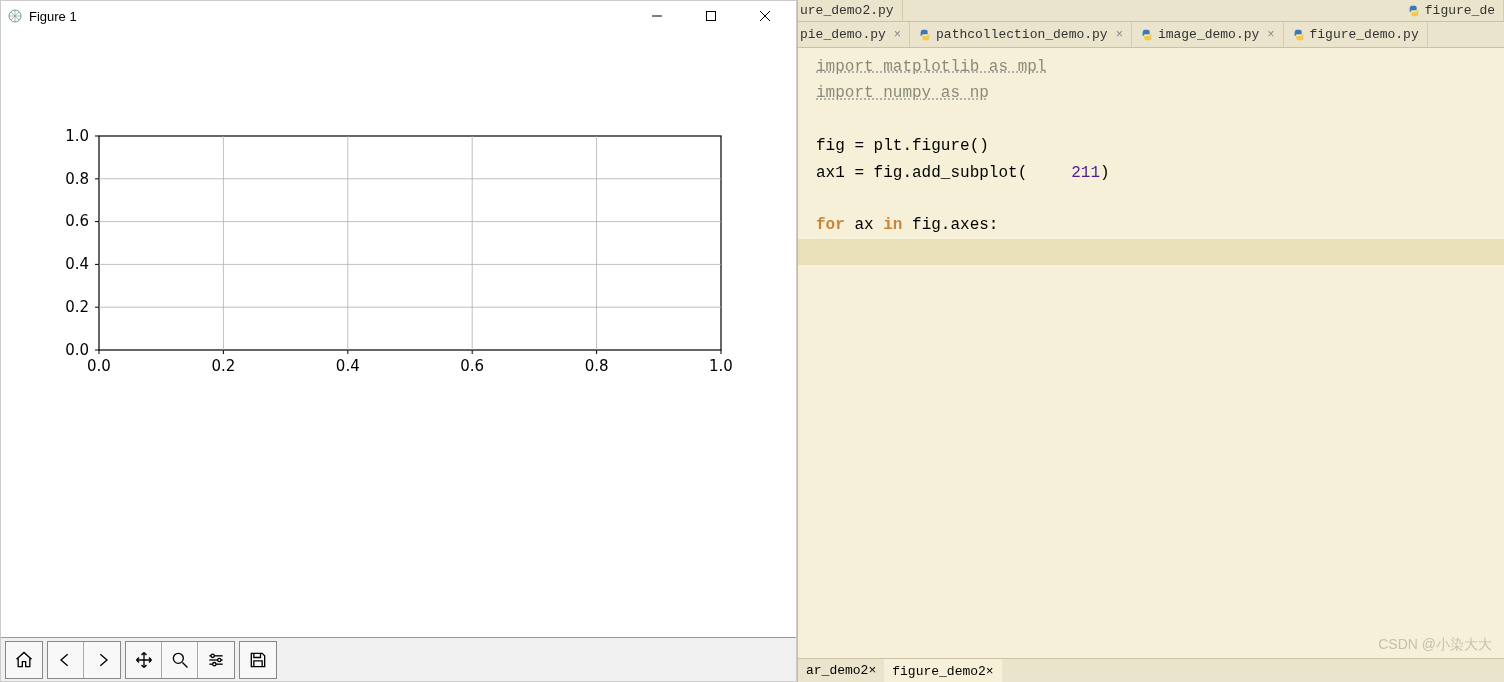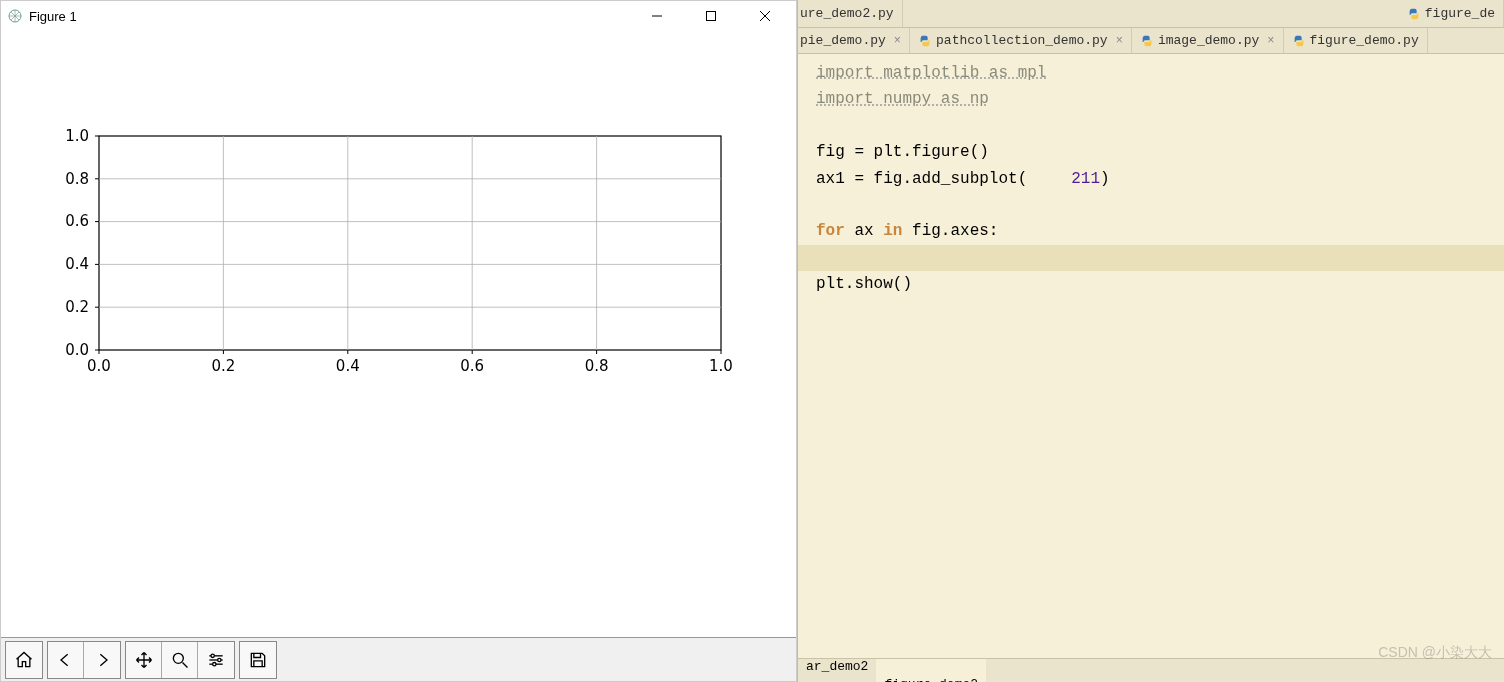--- a/index.html
+++ b/index.html
@@ -78,21 +78,21 @@
   }
   .tab-row {
     display: flex;
     align-items: center;
     height: 26px;
     background: #eae4cc;
     border-bottom: 1px solid #c9c2a6;
     overflow:hidden;
     white-space:nowrap;
   }
-  .tab-row.top { height: 28px; font-size:13px;font-family:Liberation Mono, monospace; }
+  .tab-row.top { height: 22px; font-size:13px;font-family:Liberation Mono, monospace; }
   .tab {
     display: flex;
     align-items: center;
     padding: 0 8px;
     height: 100%;
     gap: 4px;
     color: #333;
     font-size: 13px;
     cursor:pointer;
     border-right:1px solid #d4cdaf;
@@ -115,37 +115,37 @@
   .grayimp { color:#8a8a7a; text-decoration: underline dotted #999; text-align: center; }
   .num { color:#4c1d95;margin-left:44px; }
   .bottom-tabs {
     height: 24px;
     display: flex;
     align-items: center;
     background: #eae4cc;
     border-top: 1px solid #c9c2a6;
     font-size: 13px;
   }
-  .bottom-tab { display:flex; gap:16px; padding:0 8px; height:100%; cursor:pointer;flex-direction:column; }
+  .bottom-tab { display:flex; align-items:center; gap:0; padding:0 8px; height:100%; cursor:pointer; }
   .bottom-tab.active { background:#f6f0d8; border-top:2px solid #f6f0d8; margin-top:-1px; }
   .console-line {
     height: 22px;
     background: #f6f0d8;
     color: #b08820;
     font-size: 14px;
     padding-left: 6px;
     overflow:hidden;
     white-space:nowrap;
     font-family: Consolas, monospace;
     border-top:1px solid #e0d9bb;
   }
   .watermark {
     position: absolute;
     right: 12px;
-    bottom: 20px;
+    bottom: 28px;
     color: rgba(120,120,120,0.4);
     font-size: 14px;
     font-family: Arial, sans-serif;
     pointer-events:none;
   }
   .tick-label { font-family: "DejaVu Sans", Arial, sans-serif; font-size: 15px; fill:#000; }
 </style>
 </head>
 <body>
 
@@ -338,21 +338,20 @@
 
   <div class="editor">
     <div class="code-line"><span class="grayimp">import matplotlib as mpl</span></div>
     <div class="code-line"><span class="grayimp">import numpy as np</span></div>
     <div class="code-line"><span></span>&nbsp;</div>
     <div class="code-line"><span>fig = plt.figure()</span></div>
     <div class="code-line"><span>ax1 = fig.add_subplot(</span><span class="num">211</span><span>)</span></div>
     <div class="code-line"><span></span>&nbsp;</div>
     <div class="code-line"><span class="kw">for</span><span> ax </span><span class="kw">in</span><span> fig.axes:</span></div>
     <div class="code-line highlight"><span></span>&nbsp;</div>
-    <div class="code-line"><span>plt.show()</span></div>
   </div>
 
   <div class="bottom-tabs">
     <div class="bottom-tab">
       <span>ar_demo2</span>
       <span class="close">×</span>
     </div>
     <div class="bottom-tab active">
       <svg class="py-icon" viewBox="0 0 16 16">
           <path d="M5 2h4a2 2 0 012 2v3H6a2 2 0 00-2 2v0H3V5a3 3 0 012-3z" fill="#3b78b5"></path>

